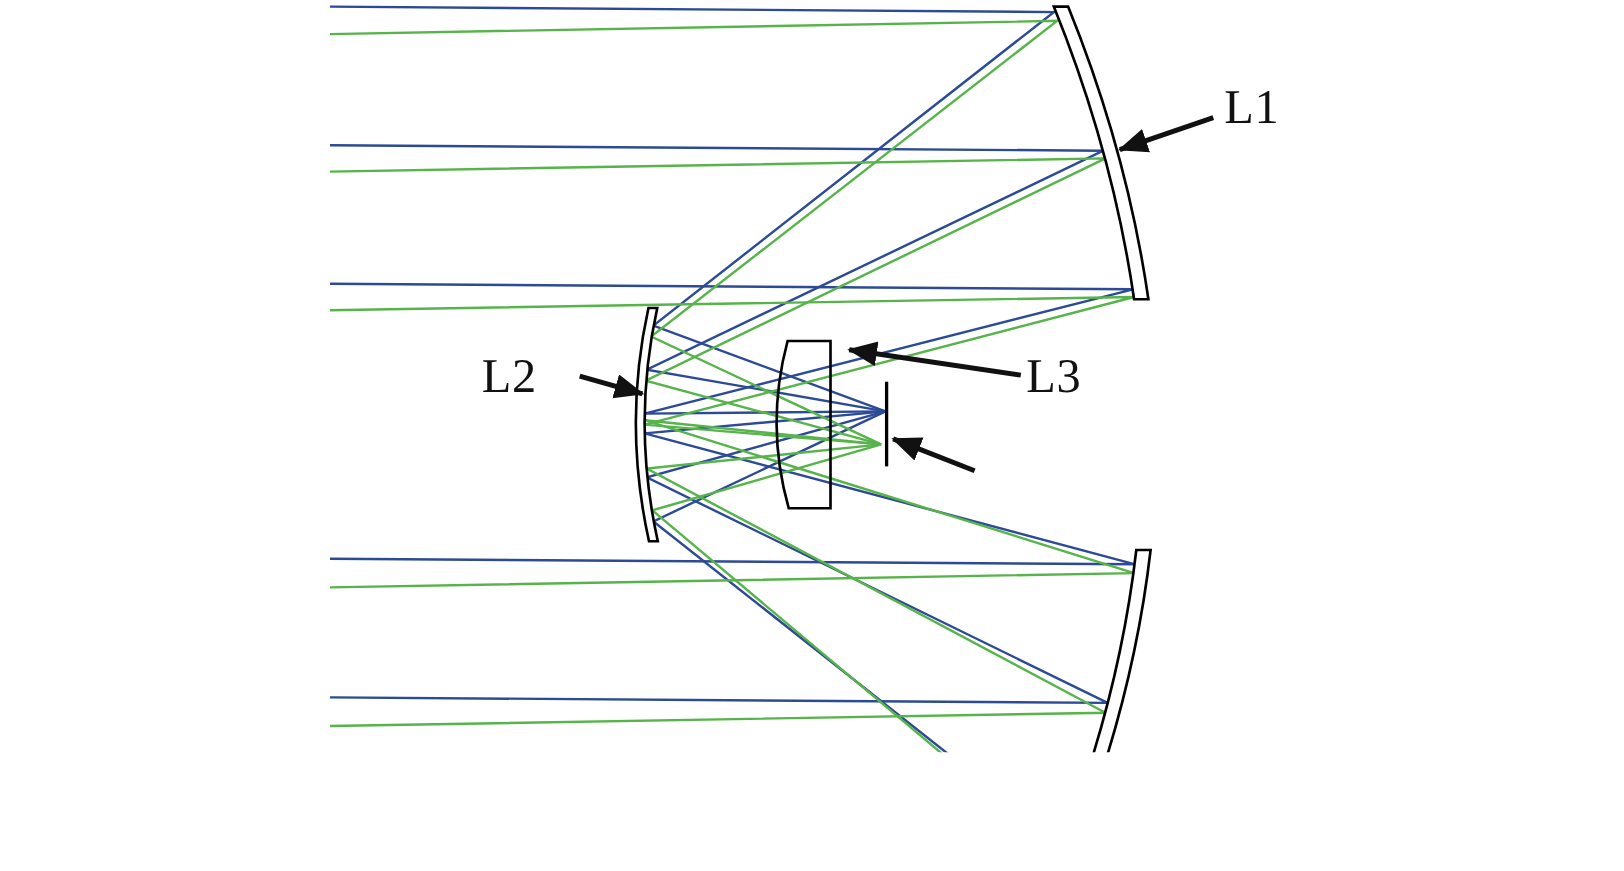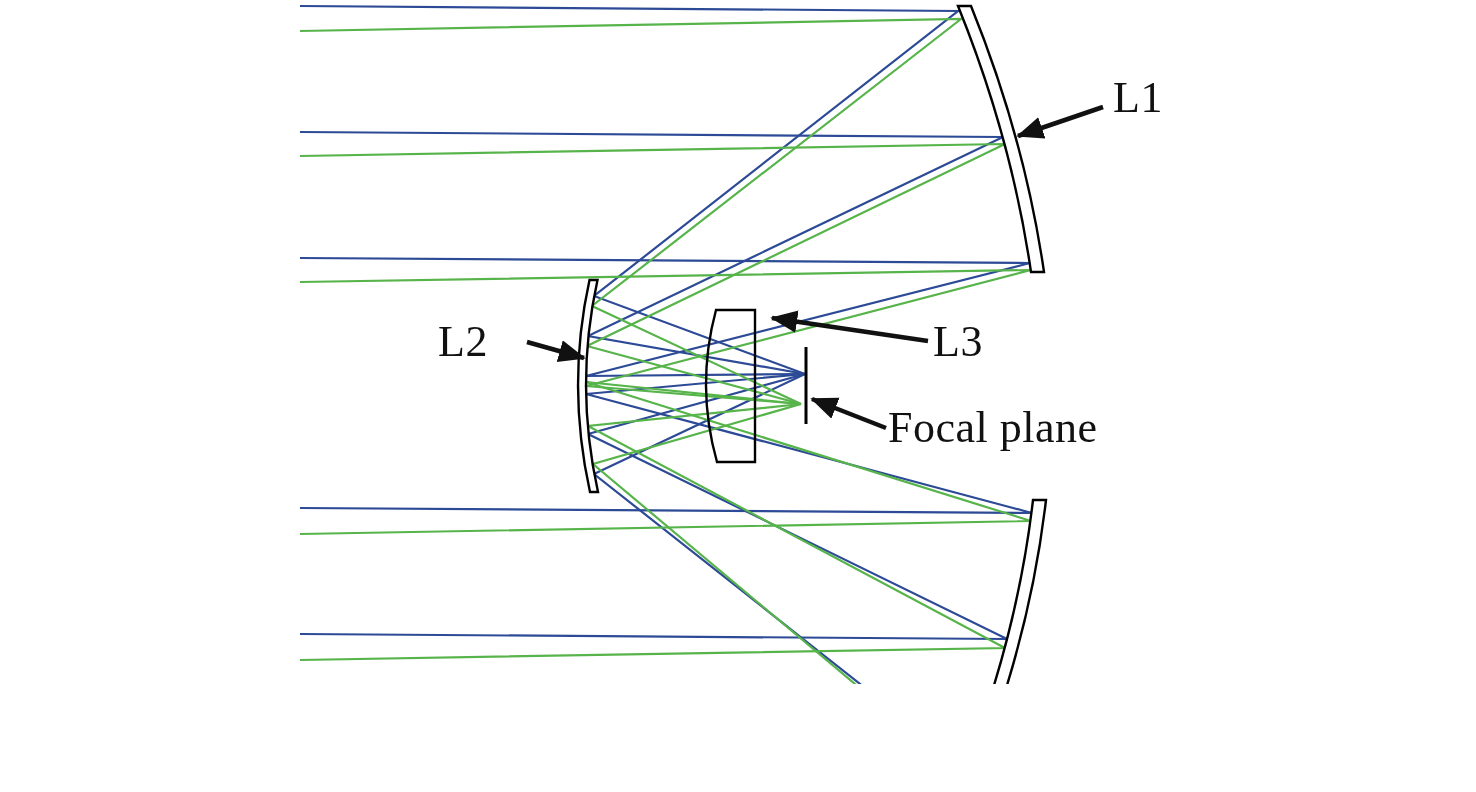--- a/index.html
+++ b/index.html
@@ -60,15 +60,14 @@
         <line x1="1103" y1="107" x2="1018" y2="136" stroke="#111111" stroke-width="4.5" marker-end="url(#arrowhead)"></line>
         <line x1="527" y1="342" x2="584" y2="358" stroke="#111111" stroke-width="4.5" marker-end="url(#arrowhead)"></line>
         <line x1="928" y1="341" x2="772" y2="318" stroke="#111111" stroke-width="4.5" marker-end="url(#arrowhead)"></line>
         <line x1="886" y1="428" x2="812" y2="399" stroke="#111111" stroke-width="4.5" marker-end="url(#arrowhead)"></line>
       </g>
   </svg>
 
   <div class="anno-label" style="left:1113px;top:76px;">L1</div>
   <div class="anno-label" style="left:438px;top:320px;">L2</div>
   <div class="anno-label" style="left:933px;top:320px;">L3</div>
-  <div class="anno-label" style="left:888px;top:406px;">Focal plane</div>
 
 </div>
 
 </body></html>

